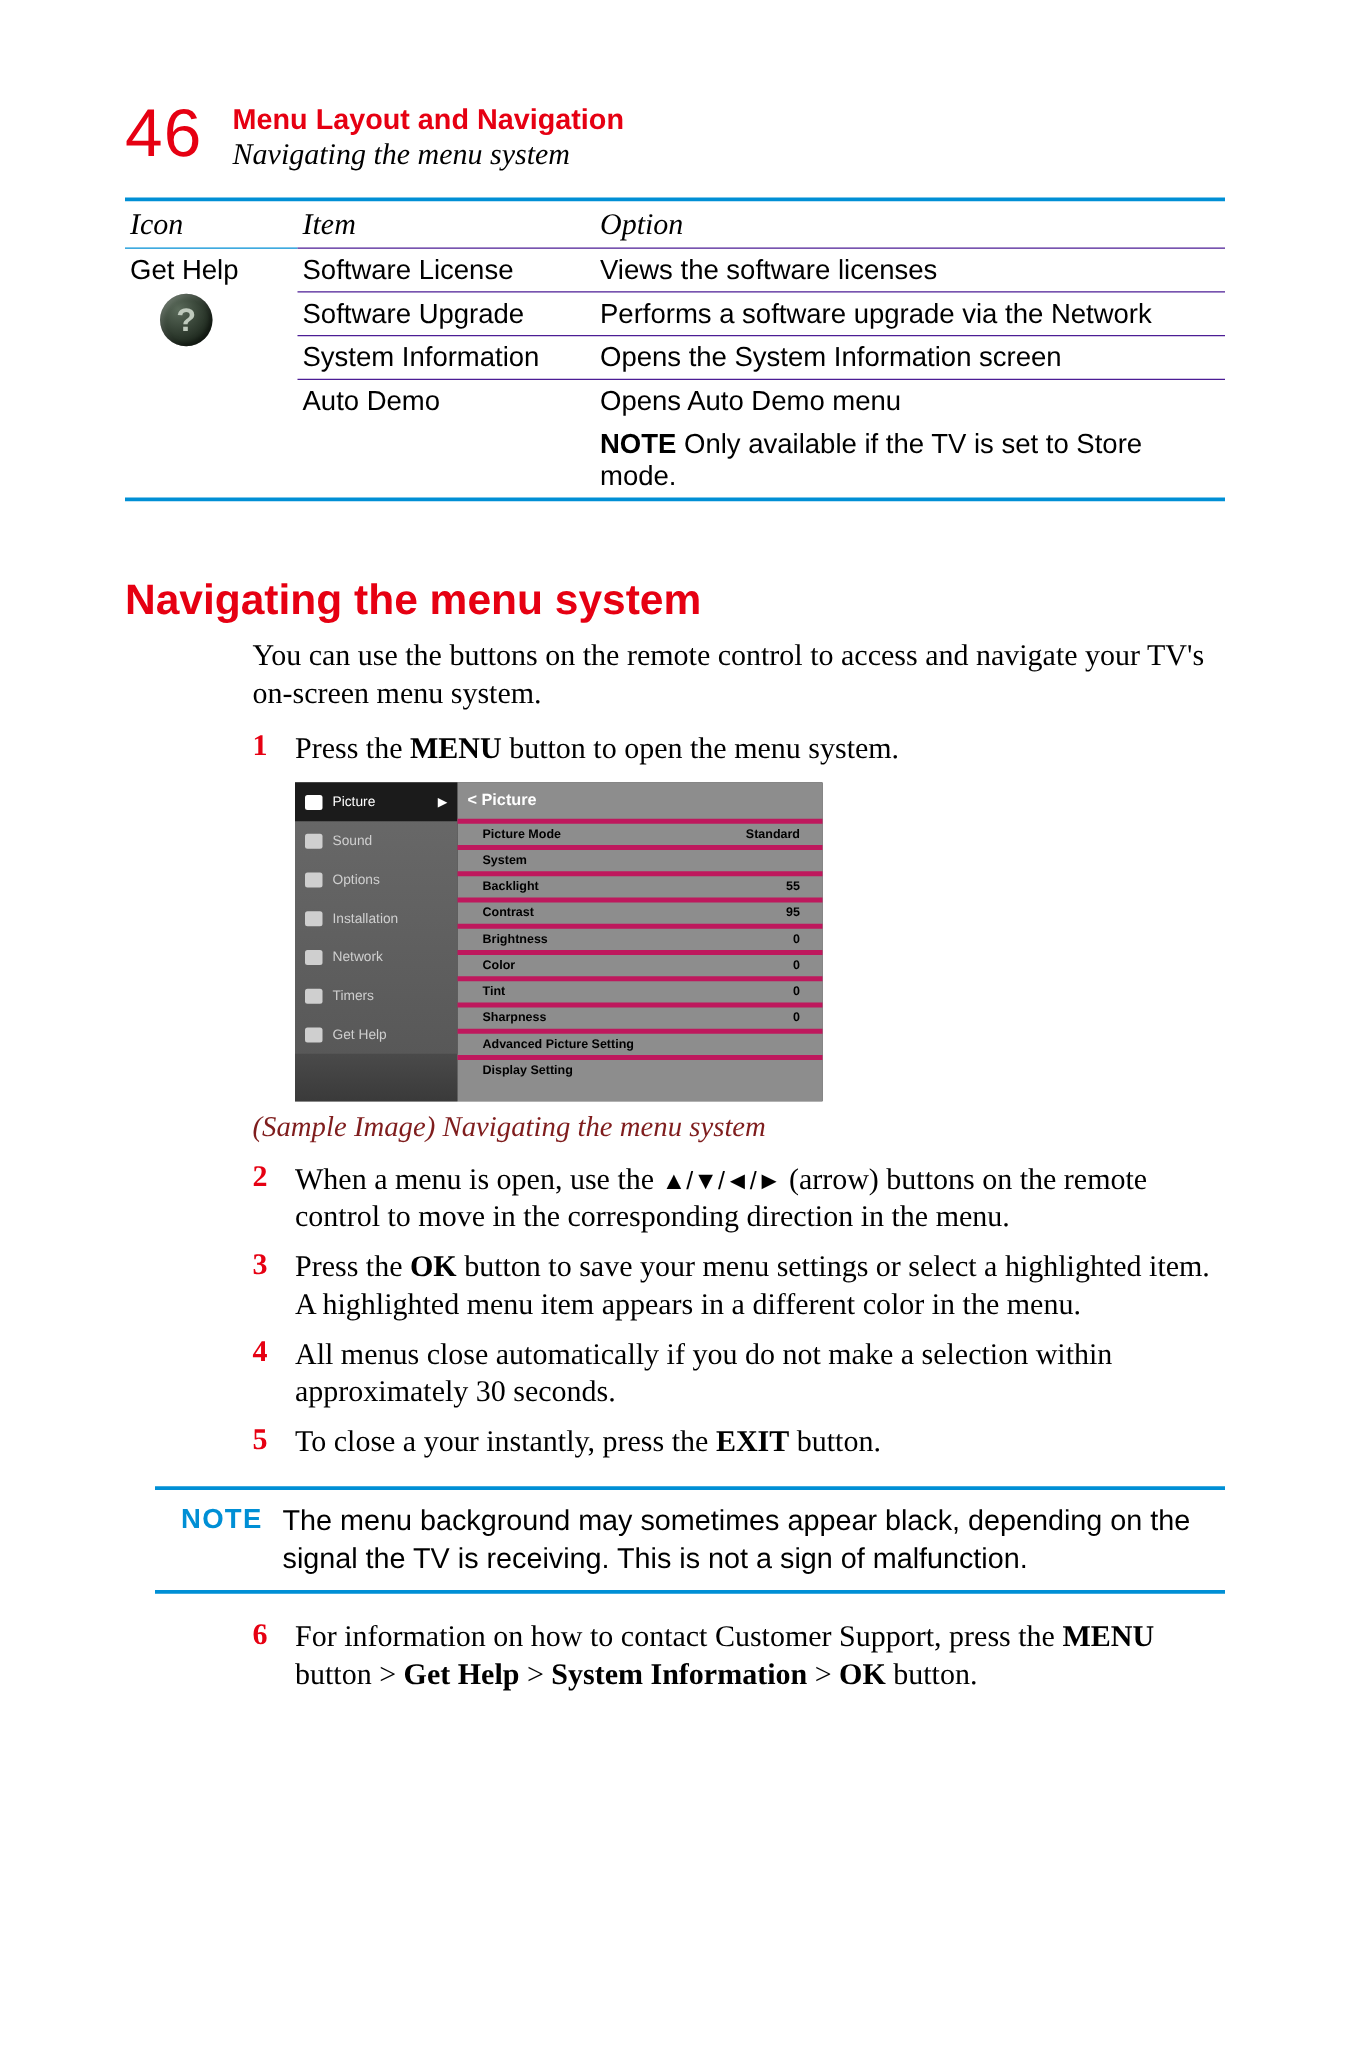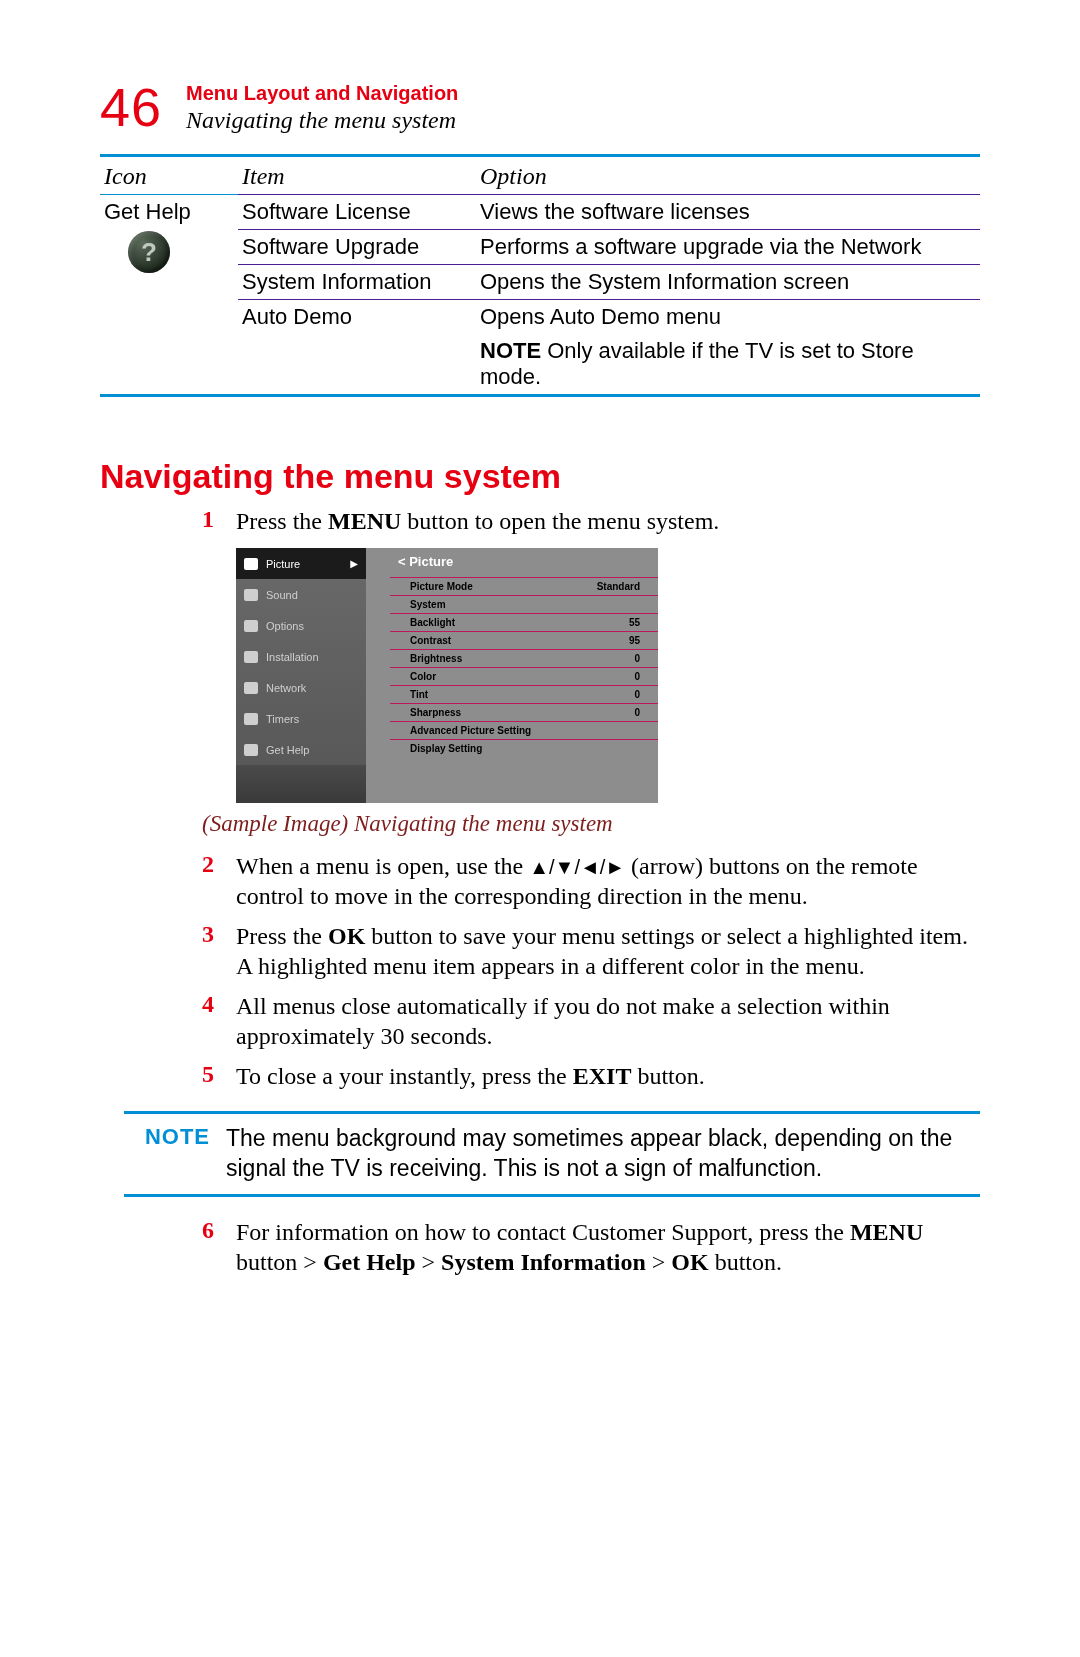--- a/index.html
+++ b/index.html
@@ -31,21 +31,21 @@
     font-weight: 400;
     letter-spacing: 1px;
     margin-right: 24px;
     line-height: 1;
     font-family: "Arial Narrow", Arial, sans-serif;
   }
   .header-titles { padding-top: 2px; }
   .chapter-title {
     color: #e60012;
     font-weight: bold;
-    font-size: 20px;
+    font-size: 23px;
     font-family: "Arial Narrow", Arial, sans-serif;
     letter-spacing: 0px;
   }
   .chapter-subtitle {
     font-style: italic;
     font-size: 24px;
     font-family: "Times New Roman", Times, serif;
     margin-top: 2px;
   }
 
@@ -156,32 +156,31 @@
   }
   .shot-left-item.sel .mini-icon{ background:#fff; }
   .shot-left-item .arrow-right {
     margin-left: auto; color:#fff; font-size:10px;
   }
   .shot-left-bottom { height: 38px; background: linear-gradient(#4a4a4a,#3a3a3a);}
   .shot-right {
     flex: 1;
     background: #8d8d8d;
     padding-bottom: 8px;
-    padding-left: 24px;
   }
   .shot-title {
     color: #fff; font-weight: bold; font-size: 13px;
     padding: 6px 8px 8px 8px;
   }
   .shot-line {
     display: flex; justify-content: space-between;
     font-size: 10px; font-weight: bold;
     color: #000;
     padding: 3px 18px 3px 20px;
-    border-top: 1px solid #be185d;
+    border-top: 4px solid #be185d;
     text-align: right;
   }
   .shot-line:first-of-type{ border-top:1px solid #000;}
   .caption {
     font-style: italic;
     color: #7f1d1d;
     font-family: "Times New Roman", Times, serif;
     font-size: 23px;
     margin: 8px 0 14px 102px;
   }
@@ -260,20 +259,21 @@
         <td style="border-top:none"></td>
         <td class="note-line" style="border-top:none">
           <b>NOTE</b><span>  Only available if  the TV is set to Store mode.</span>
         </td>
       </tr>
     </tbody>
   </table>
   <div class="hr-thick"></div>
 
   <div class="section-heading">Navigating the menu system</div>
+  <div class="body-text intro">You can use the buttons on the remote control to access and navigate your TV's on-screen menu system.</div>
 
   <div class="steps">
     <div class="step">
       <div class="step-num">1</div>
       <div class="step-text">
         <span>Press the </span><span class="bold">MENU</span><span> button to open the menu system.</span>
       </div>
     </div>
   </div>
 

